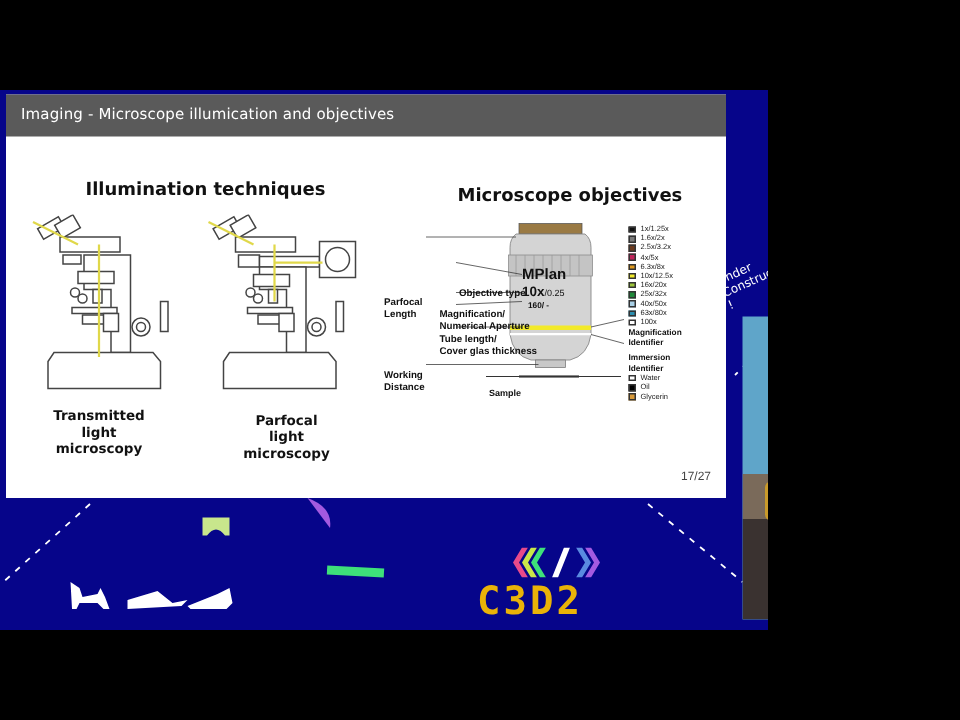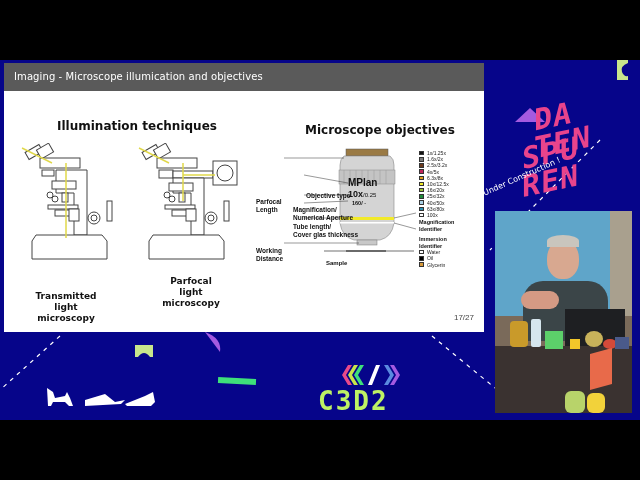--- a/index.html
+++ b/index.html
@@ -1,28 +1,28 @@
 <!DOCTYPE html>
 <html><head>
 <meta charset="utf-8">
 <style>
   html, body { margin:0; padding:0; }
   body { width:640px; height:480px; background:#000; position:relative; overflow:hidden; font-family:"Liberation Sans", sans-serif; }
-  .stage { position:absolute; left:0; top:60px; width:640px; height:360px; background:#06058a; overflow:hidden; }
+  .stage { position:absolute; left:0; top:60px; width:512px; height:360px; background:#06058a; overflow:hidden; }
   .slide { position:absolute; left:4px; top:3px; width:480px; height:269px; background:#fff; }
   .slide-header { height:28px; background:#5a5a5a; color:#fff; font-size:10px; line-height:28px; padding-left:10px; font-family:"DejaVu Sans", sans-serif; letter-spacing:0.1px; }
   .sec-title { position:absolute; font-weight:bold; font-size:12px; color:#111; font-family:"DejaVu Sans", sans-serif; }
   .caption { position:absolute; font-weight:bold; font-size:9px; color:#111; text-align:center; line-height:11px; font-family:"DejaVu Sans", sans-serif; }
   .page-no { position:absolute; right:10px; bottom:10px; font-size:8px; color:#444;text-align:center; }
   .lbl { position:absolute; font-size:6.5px; color:#111; font-weight:bold; line-height:8px; white-space:nowrap; }
   .legend { position:absolute; left:415px; top:87px; }
   .lg-row { display:flex; align-items:center; height:6.2px; font-size:5px; color:#222; }
   .sw { width:5px; height:4.5px; border:0.5px solid #333; margin-right:3px; box-sizing:border-box; }
   .speaker { position:absolute; left:495px; top:151px; width:137px; height:202px; background:#5fa5c9; overflow:hidden; }
-  .logo-text { position:absolute; font-family:"DejaVu Sans Mono", monospace; font-weight:bold; color:#bef264; }
+  .logo-text { position:absolute; font-family:"DejaVu Sans Mono", monospace; font-weight:bold; color:#eab308; }
 </style>
 </head>
 <body>
 
 <div class="stage">
 
   <div class="slide">
     <div class="slide-header">Imaging - Microscope illumication and objectives</div>
 
     <div class="sec-title" style="left:301px;top:60px;">Microscope objectives</div>
@@ -75,21 +75,21 @@
         <rect x="95" y="58" width="5" height="20"></rect>
         <path d="M24 92 H90 L95 98 V116 H20 V98 Z"></path>
       </g>
       <g stroke="#e0d84a" stroke-width="1.5" fill="none">
         <line x1="10" y1="5" x2="40" y2="20"></line>
         <line x1="54" y1="20" x2="54" y2="58"></line>
         <line x1="54" y1="32" x2="86" y2="32"></line>
       </g>
     </svg>
 
-    <div class="caption" style="left:22px;top:228px;width:80px;">
+    <div class="caption" style="left:22px;top:210px;width:80px;">
       <div>Transmitted</div>
       <div>light microscopy</div>
     </div>
     <div class="caption" style="left:147px;top:213px;width:80px;">
       <div>Parfocal</div>
       <div>light microscopy</div>
     </div>
 
     <svg style="position:absolute;left:280px;top:80px;" width="140" height="125" viewBox="0 0 140 125">
       <path d="M63 7 H103 L104 12 H62 Z" fill="#8a6c3a"></path>

